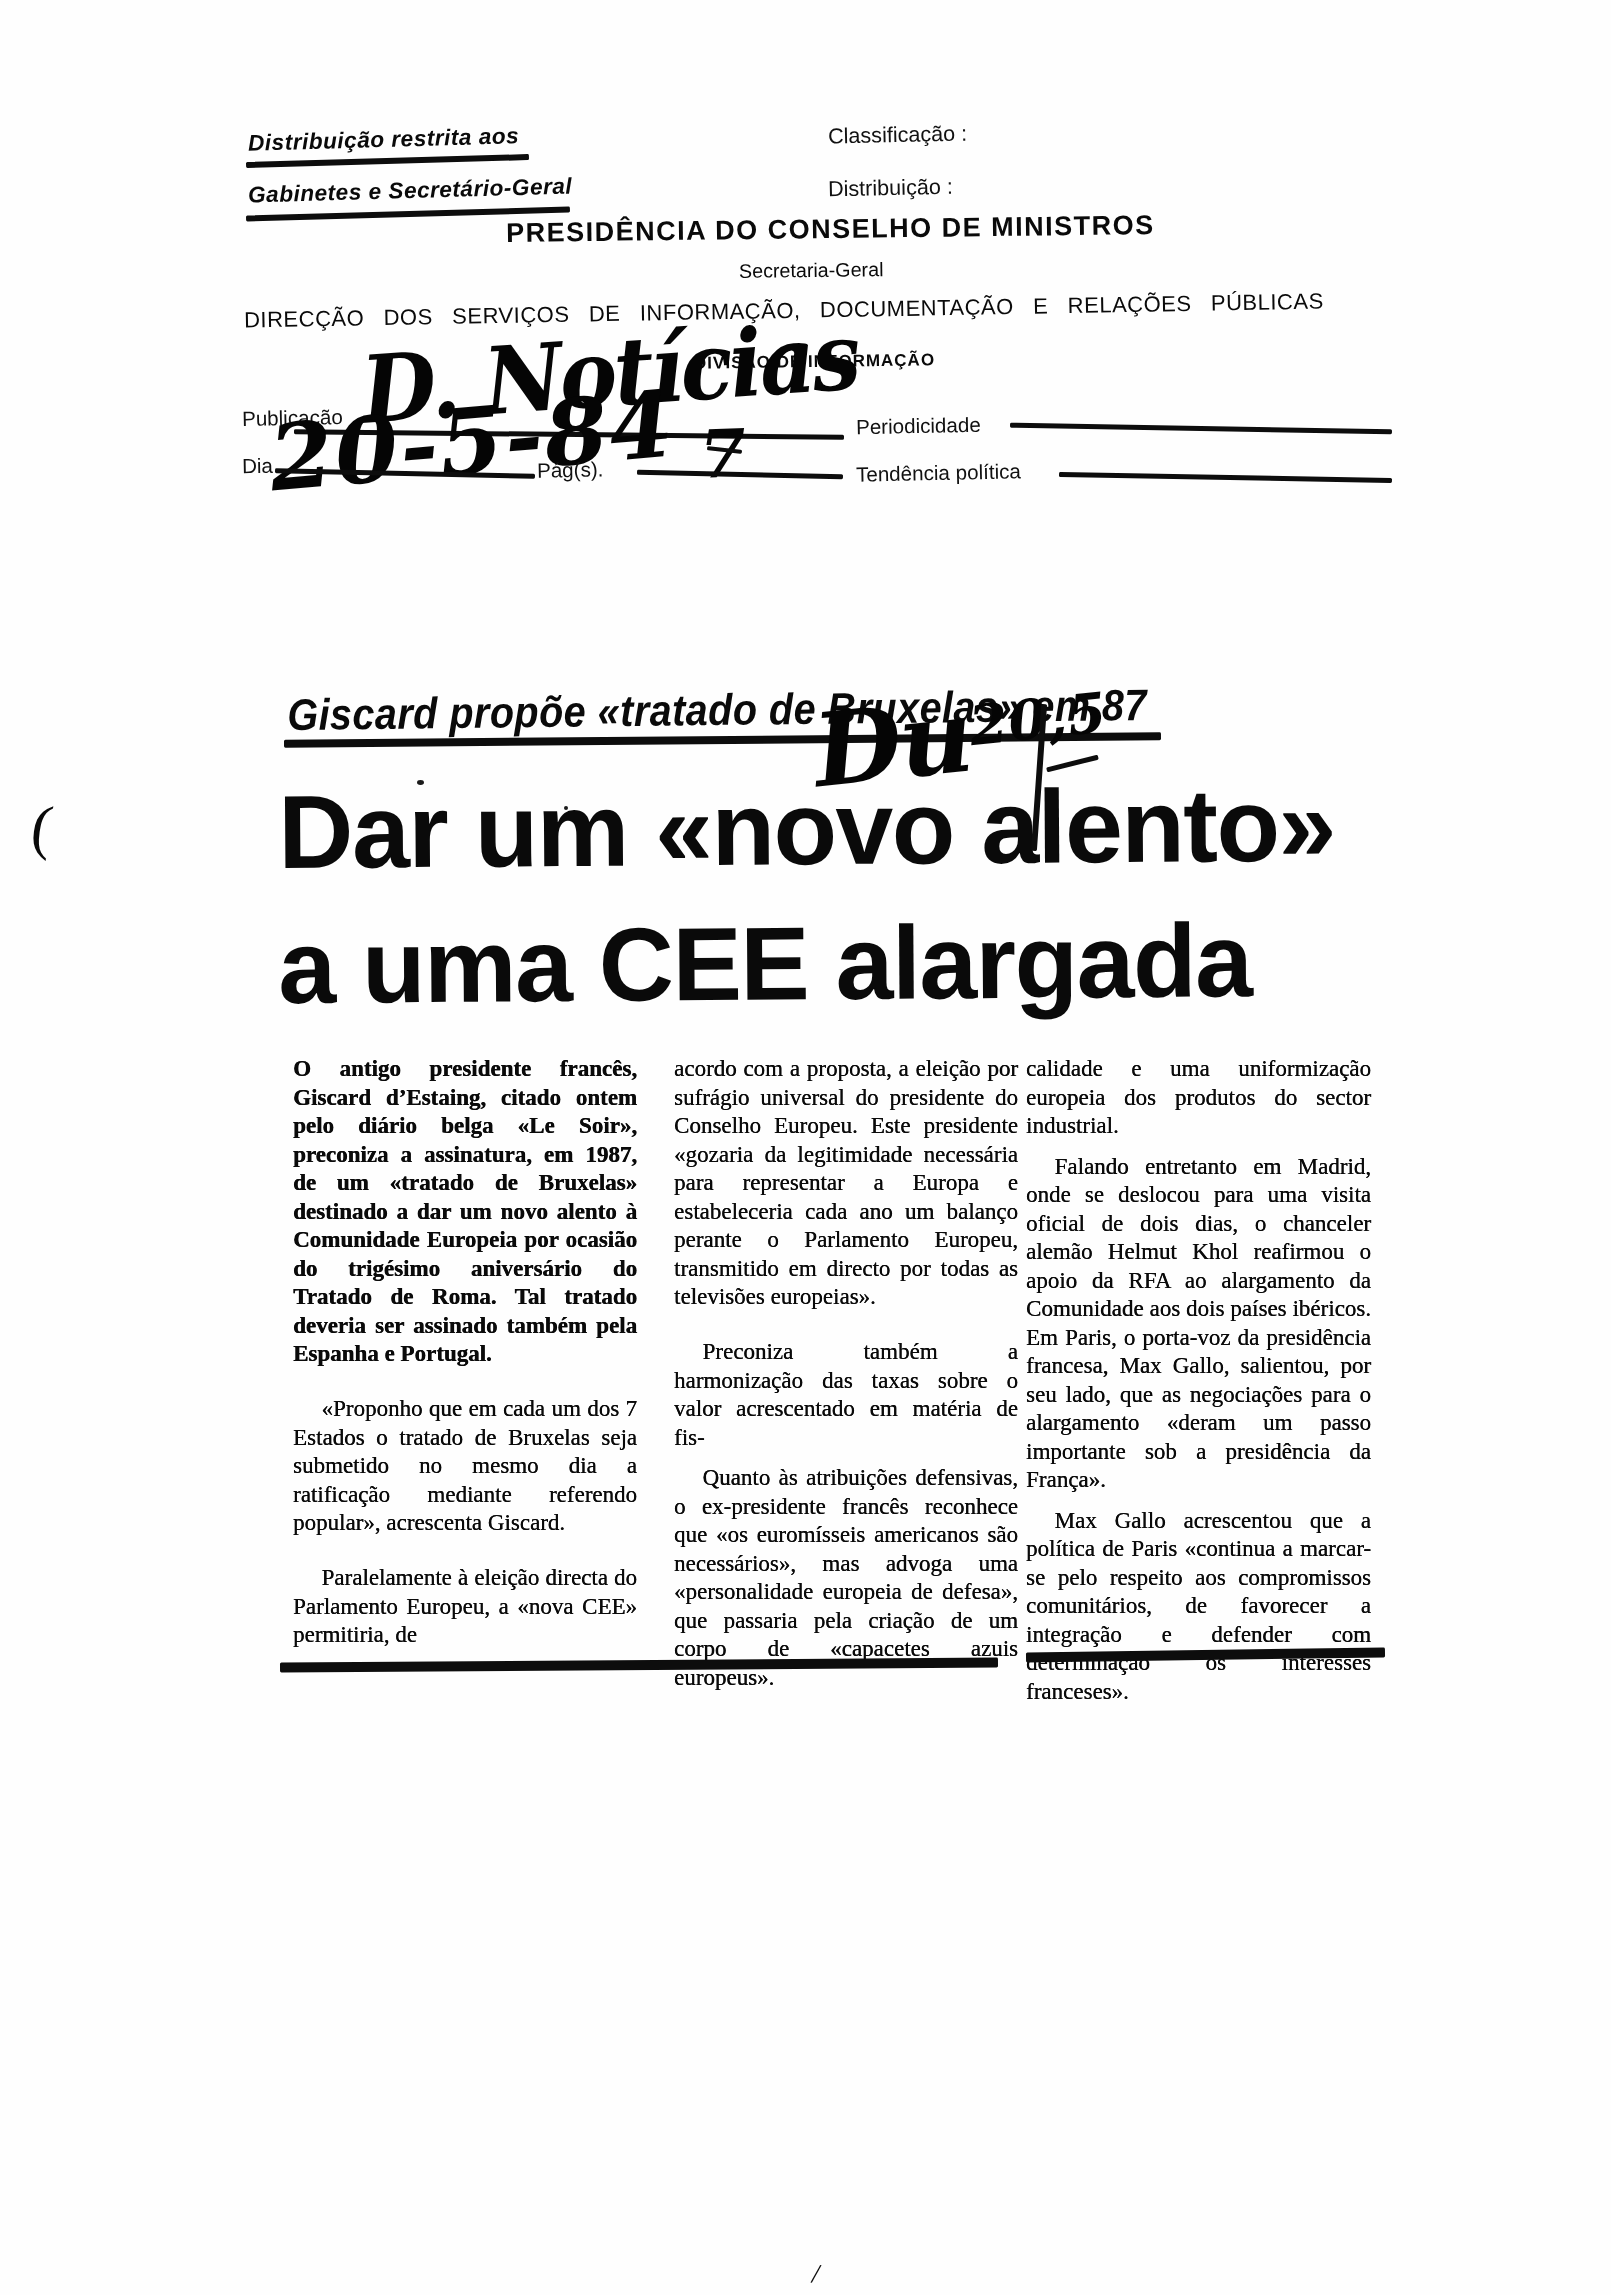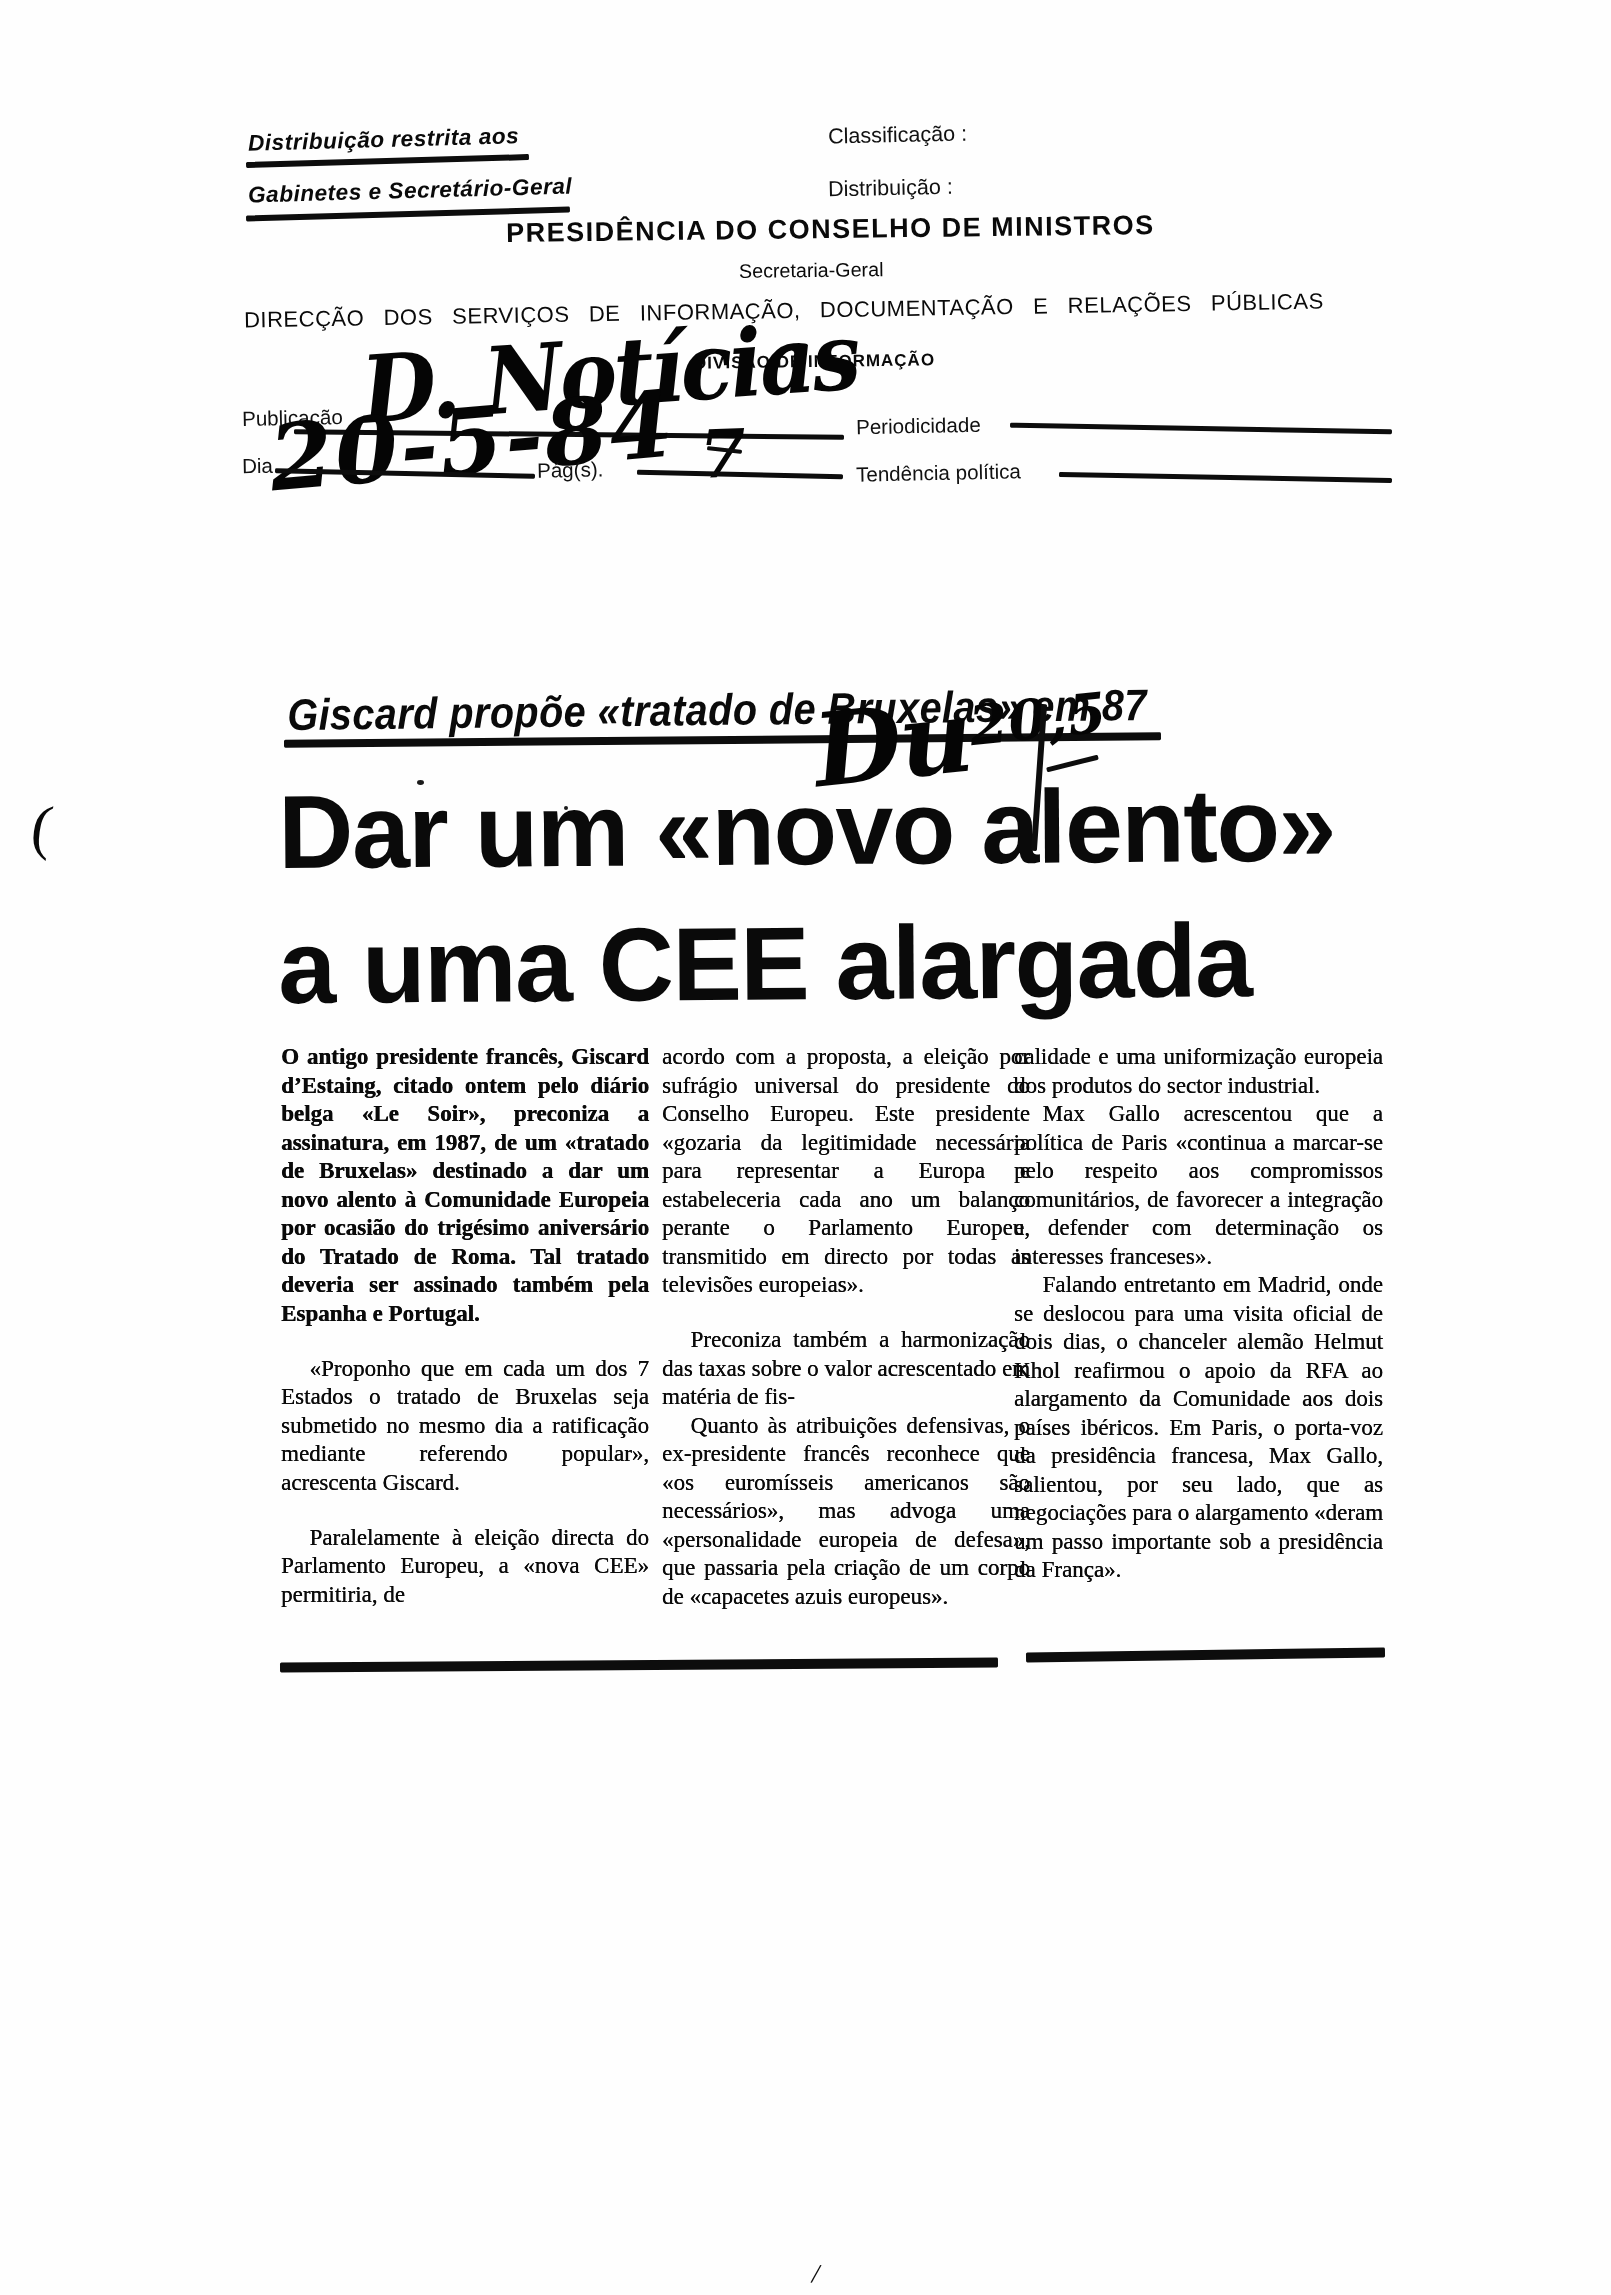--- a/index.html
+++ b/index.html
@@ -26,21 +26,21 @@
   
   .kicker{font-size:44px;font-weight:700;font-style:italic;letter-spacing:0.5px;white-space:nowrap;
           transform:scaleX(0.9) rotate(-0.6deg);transform-origin:left top;}
   .headline{font-size:104px;font-weight:700;letter-spacing:-1.5px;white-space:nowrap;line-height:1;
             transform:rotate(-0.4deg);transform-origin:left top;}
   .note{transform:rotate(-6deg);transform-origin:left top;}
   .note-main{font-size:101px;letter-spacing:-2px;}
   .note-date{font-size:55px;position:relative;top:-25.5px;letter-spacing:1px;}
   .col{position:absolute;width:368px;text-align:justify;font-size:23px;line-height:1.24;
        font-family:"Liberation Serif",serif;text-shadow:0.3px 0 0 currentColor;}
-  .col p{margin:0;}
+  .col p{margin:12px;}
   .col p.gap{margin-bottom:26.5px;}
   .col p.ind{text-indent:28.5px;}
   .col p.lead{font-weight:700;text-shadow:0.4px 0 0 currentColor;}
   .margin-paren{font-size:61px;font-family:"Liberation Serif",serif;transform:rotate(8deg);}
   .stray{font-size:28.5px;font-family:"Liberation Serif",serif;transform:rotate(10deg);}
 </style>
 </head>
 <body>
 
 <div class="page">
@@ -98,22 +98,22 @@
   </div>
 
   <div class="col" style="left:662px;top:1043px;">
     <p class="gap">acordo com a proposta, a eleição por sufrágio universal do presidente do Conselho Europeu. Este presidente «gozaria da legitimidade necessária para representar a Europa e estabeleceria cada ano um balanço perante o Parlamento Europeu, transmitido em directo por todas as televisões europeias».</p>
     <p class="ind">Preconiza também a harmonização das taxas sobre o valor acrescentado em matéria de fis-</p>
     <p class="ind gap">Quanto às atribuições defensivas, o ex-presidente francês reconhece que «os euromísseis americanos são necessários», mas advoga uma «personalidade europeia de defesa», que passaria pela criação de um corpo de «capacetes azuis europeus».</p>
   </div>
 
   <div class="col" style="left:1014px;top:1043px;width:369px;">
     <p>calidade e uma uniformização europeia dos produtos do sector industrial.</p>
+    <p class="ind">Falando entretanto em Madrid, onde se deslocou para uma visita oficial de dois dias, o chanceler alemão Helmut Khol reafirmou o apoio da RFA ao alargamento da Comunidade aos dois países ibéricos. Em Paris, o porta-voz da presidência francesa, Max Gallo, salientou, por seu lado, que as negociações para o alargamento «deram um passo importante sob a presidência da França».</p>
     <p class="ind">Max Gallo acrescentou que a política de Paris «continua a marcar-se pelo respeito aos compromissos comunitários, de favorecer a integração e defender com determinação os interesses franceses».</p>
-    <p class="ind">Falando entretanto em Madrid, onde se deslocou para uma visita oficial de dois dias, o chanceler alemão Helmut Khol reafirmou o apoio da RFA ao alargamento da Comunidade aos dois países ibéricos. Em Paris, o porta-voz da presidência francesa, Max Gallo, salientou, por seu lado, que as negociações para o alargamento «deram um passo importante sob a presidência da França».</p>
   </div>
 
   <div class="rule" style="left:280px;top:1660px;width:718px;height:9.8px;transform:rotate(-0.4deg);"></div>
   <div class="rule" style="left:1026px;top:1650px;width:359px;height:9.8px;transform:rotate(-0.8deg);"></div>
 
   <div class="abs stray" style="left:812px;top:2258px;">/</div>
 
 </div>
 
 

